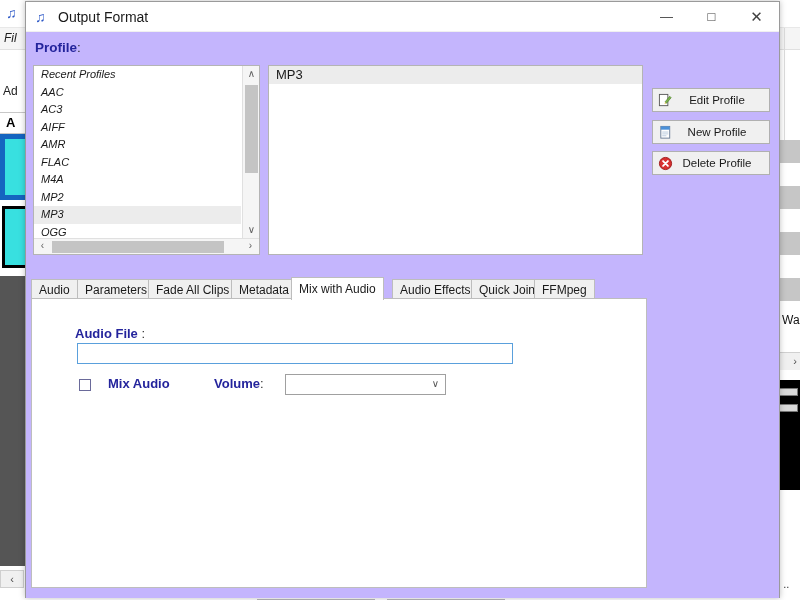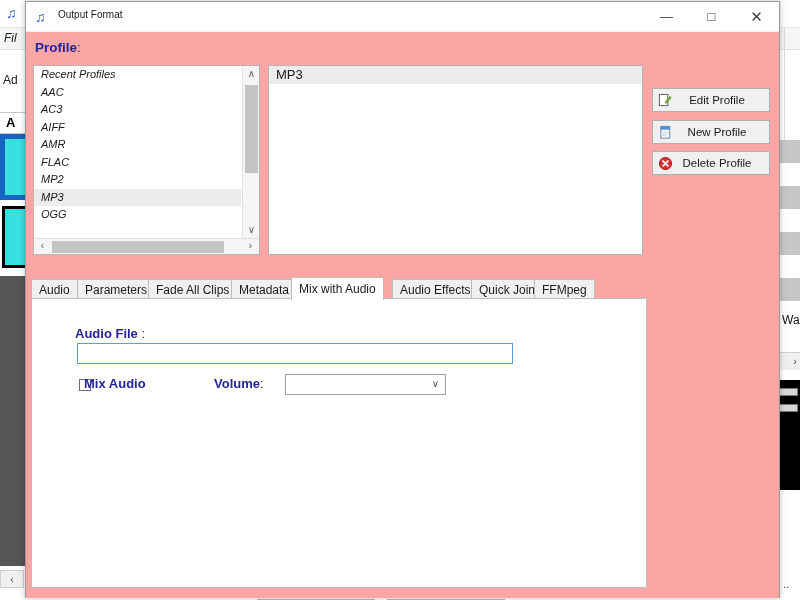--- a/index.html
+++ b/index.html
@@ -22,21 +22,21 @@
     position: absolute; left: 6px; top: 5px; width: 16px; height: 16px;
     font-size: 14px; color: #2a56c6; line-height: 16px;
   }
   .bg-menubar {
     position: absolute; left: 0; top: 28px; width: 800px; height: 22px;
     background: #f5f5f5; border-bottom: 1px solid #e0e0e0;
     font-size: 12px; color: #202020;
   }
   .bg-menu-item { position: absolute; left: 4px; top: 3px; font-style: italic; }
   .bg-toolbar-label {
-    position: absolute; left: 3px; top: 73px; font-size: 12px; color: #202020;
+    position: absolute; left: 3px; top: 84px; font-size: 12px; color: #202020;
   }
   .bg-col-header {
     position: absolute; left: 0px; top: 112px; width: 34px; height: 22px;
     background: #ffffff; border: 1px solid #c8c8c8; border-left: none;
     font-size: 13px; font-weight: bold; color: #000; padding: 2px 0 0 6px;
   }
   .bg-thumb {
     position: absolute; left: 2px; width: 30px; height: 62px;
     background: #38e0e0; border: 3px solid #000;
   }
@@ -98,31 +98,31 @@
   .dlg-titlebar {
     position: relative; height: 30px; background: #ffffff;
     border-bottom: 1px solid #f0f0f0;
   }
   .dlg-icon {
     position: absolute; left: 9px; top: 7px; width: 16px; height: 16px;
     font-size: 14px; color: #2a56c6; line-height: 16px;
   }
   .dlg-title {
     position: absolute; left: 32px; top: 7px;
-    font-size: 10px; color: #1a1a1a;
+    font-size: 14px; color: #1a1a1a;
   }
   .win-btns { position: absolute; right: 0; top: 0; display: flex; }
   .win-btn {
     width: 45px; height: 29px; display: flex;
     align-items: center; justify-content: center;
     font-size: 13px; color: #404040; background: #ffffff;
   }
   .win-btn.close-btn { font-size: 15px; }
 
-  .dlg-body { position: relative; background: #fca5a5; height: 566px; }
+  .dlg-body { position: relative; background: #c4b5fd; height: 566px; }
 
   .profile-label {
     position: absolute; left: 9px; top: 8px;
     font-size: 13.5px; font-weight: bold; color: #24249c;
   }
   .profile-label .colon { font-weight: normal; color: #333; }
 
   
   .profile-list {
     position: absolute; left: 7px; top: 33px;
@@ -231,21 +231,21 @@
     background: #e8e8e8; border: 1px solid #a8a8a8;
     font-size: 12px; color: #1a1a1a;
     display: flex; align-items: center; justify-content: center;
   }
   .mix-check-box {
     position: absolute; left: 47px; top: 80px;
     width: 12px; height: 12px;
     border: 1px solid #6a6a9a; background: #ffffff;
   }
   .mix-check-label {
-    position: absolute; left: 52px; top: 77px;
+    position: absolute; left: 76px; top: 77px;
     font-size: 13px; font-weight: bold; color: #24249c;
   }
   .volume-label {
     position: absolute; left: 182px; top: 77px;
     font-size: 13px; font-weight: bold; color: #24249c;
   }
   .volume-label .colon { font-weight: normal; color: #333; }
   .volume-select {
     position: absolute; left: 253px; top: 75px;
     width: 161px; height: 21px;
@@ -333,20 +333,21 @@
     </div>
 
     <div class="profile-list">
       <div class="plist-inner">
         <div class="plist-item">Recent Profiles</div>
         <div class="plist-item">AAC</div>
         <div class="plist-item">AC3</div>
         <div class="plist-item">AIFF</div>
         <div class="plist-item">AMR</div>
         <div class="plist-item">FLAC</div>
+        <div class="plist-item">M4A</div>
         <div class="plist-item">MP2</div>
         <div class="plist-item selected">MP3</div>
         <div class="plist-item">OGG</div>
       </div>
 
       <div class="plist-vscroll">
         <div class="vs-arrow">∧</div>
         <div class="vs-thumb"></div>
         <div class="vs-arrow bottom">∨</div>
       </div>

